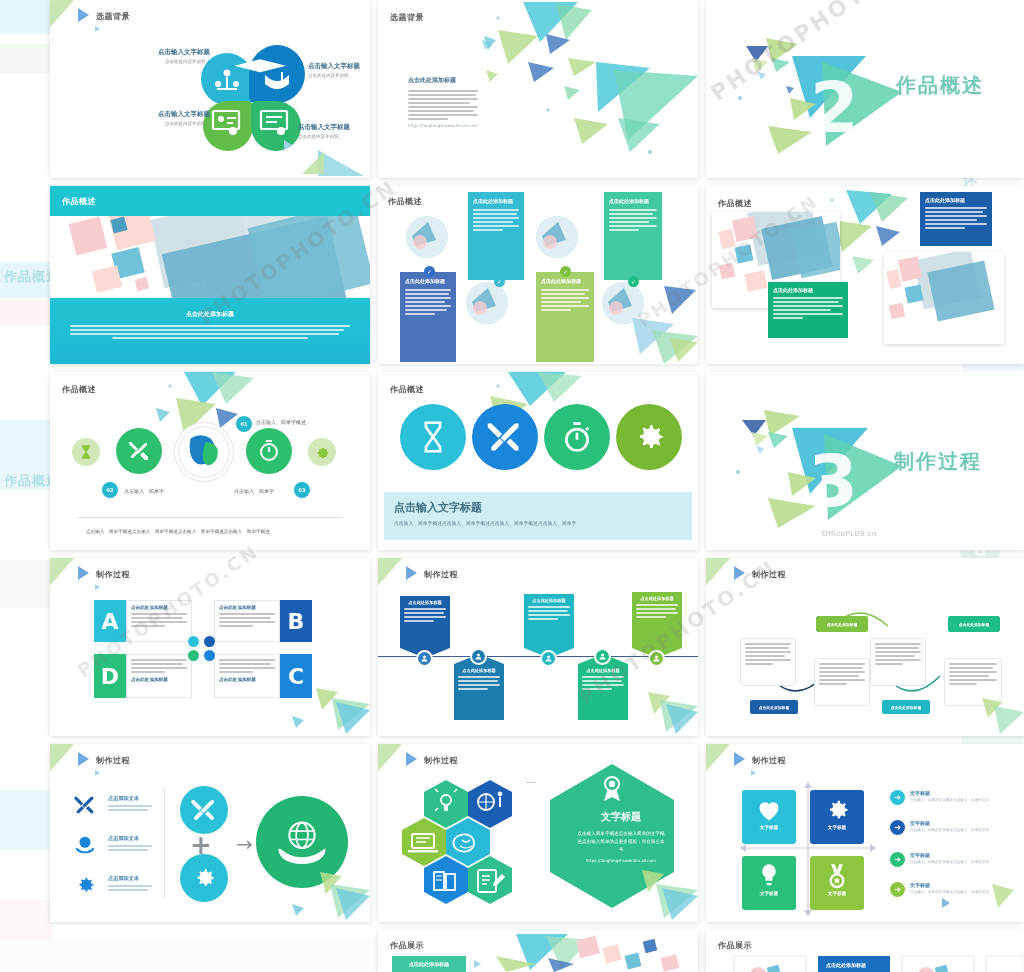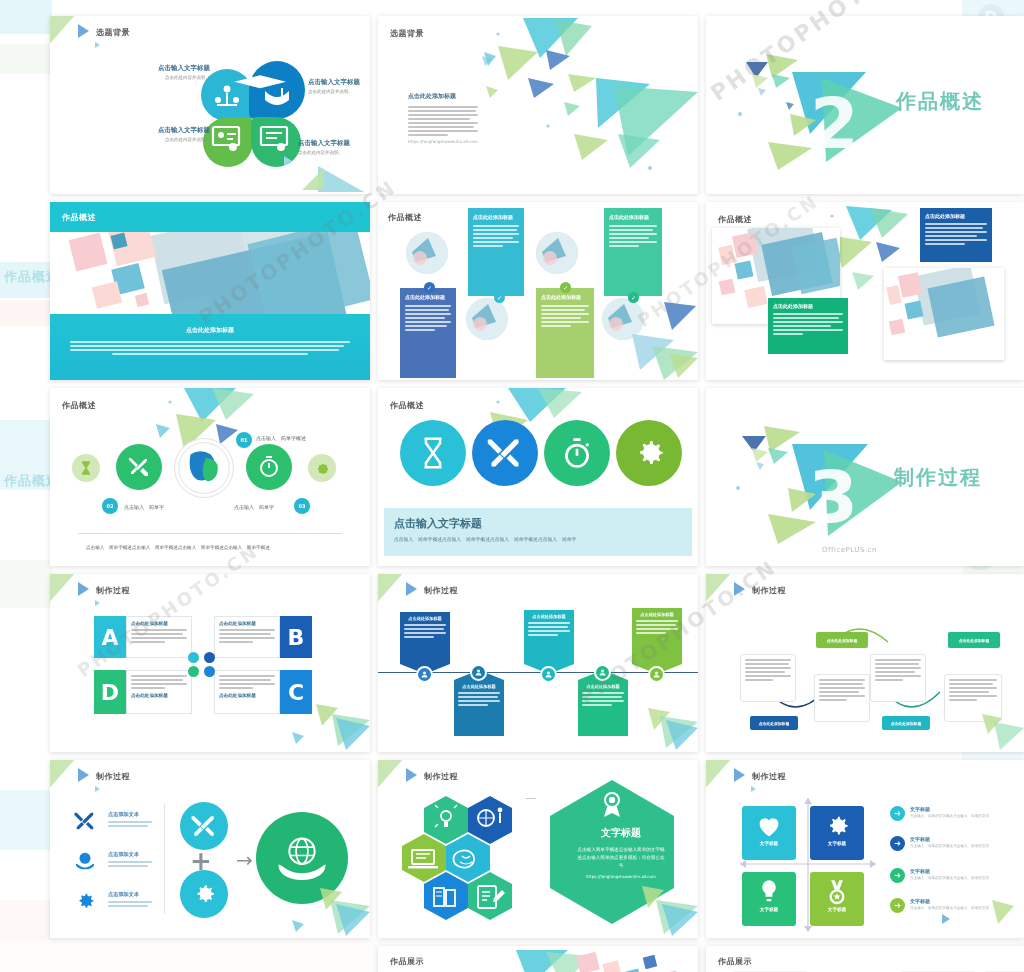--- a/index.html
+++ b/index.html
@@ -20,21 +20,21 @@
     position:absolute; color:#9fd9e4; font-size:13px; font-weight:bold;
     letter-spacing:1px; opacity:.75;
   }
   .bg-circle {
     position:absolute; border-radius:50%; background:#cfe9ea; opacity:.5;
     display:flex; align-items:center; justify-content:center;
     color:#fff; font-size:16px; font-weight:bold;
   }
   
   #grid {
-    position:absolute; left:50px; top:16px; width:974px; height:732px; z-index:2;
+    position:absolute; left:50px; top:0; width:974px; height:732px; z-index:2;
   }
   .slide {
     position:absolute; background:#fff; overflow:hidden;
     box-shadow:0 1px 5px rgba(0,0,0,.14);
   }
   .slide-title {
     position:absolute; font-weight:bold; color:#5b5b5b;
     font-size:8px; letter-spacing:.5px; white-space:nowrap;
   }
   .play-tri {

